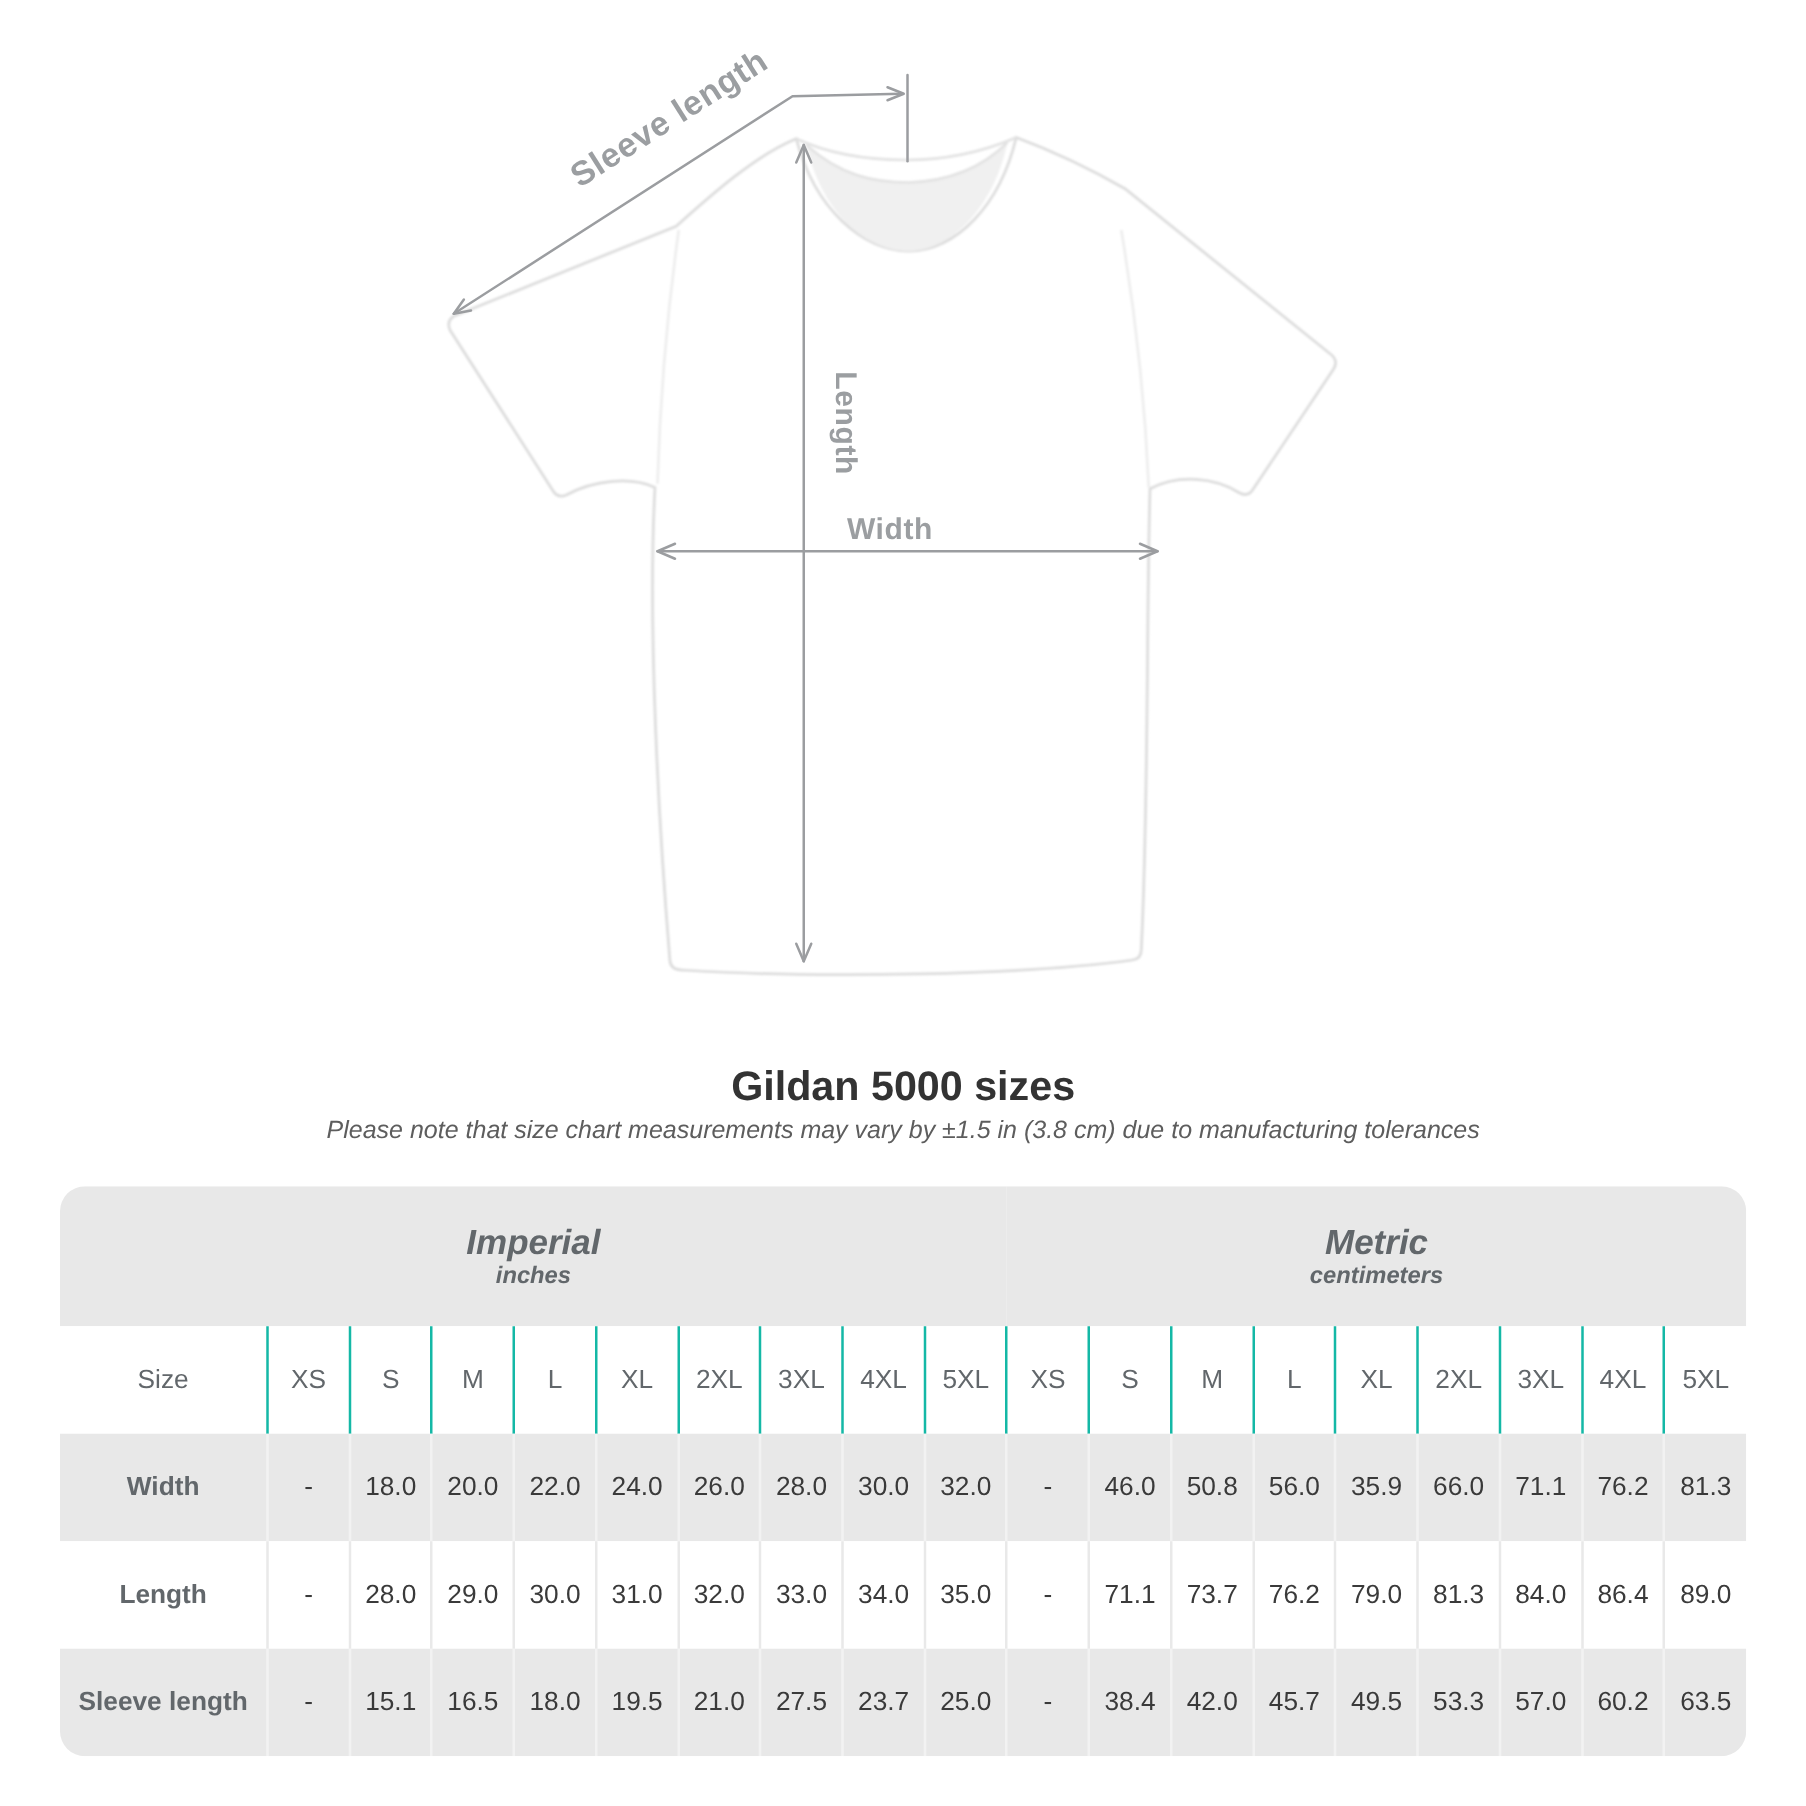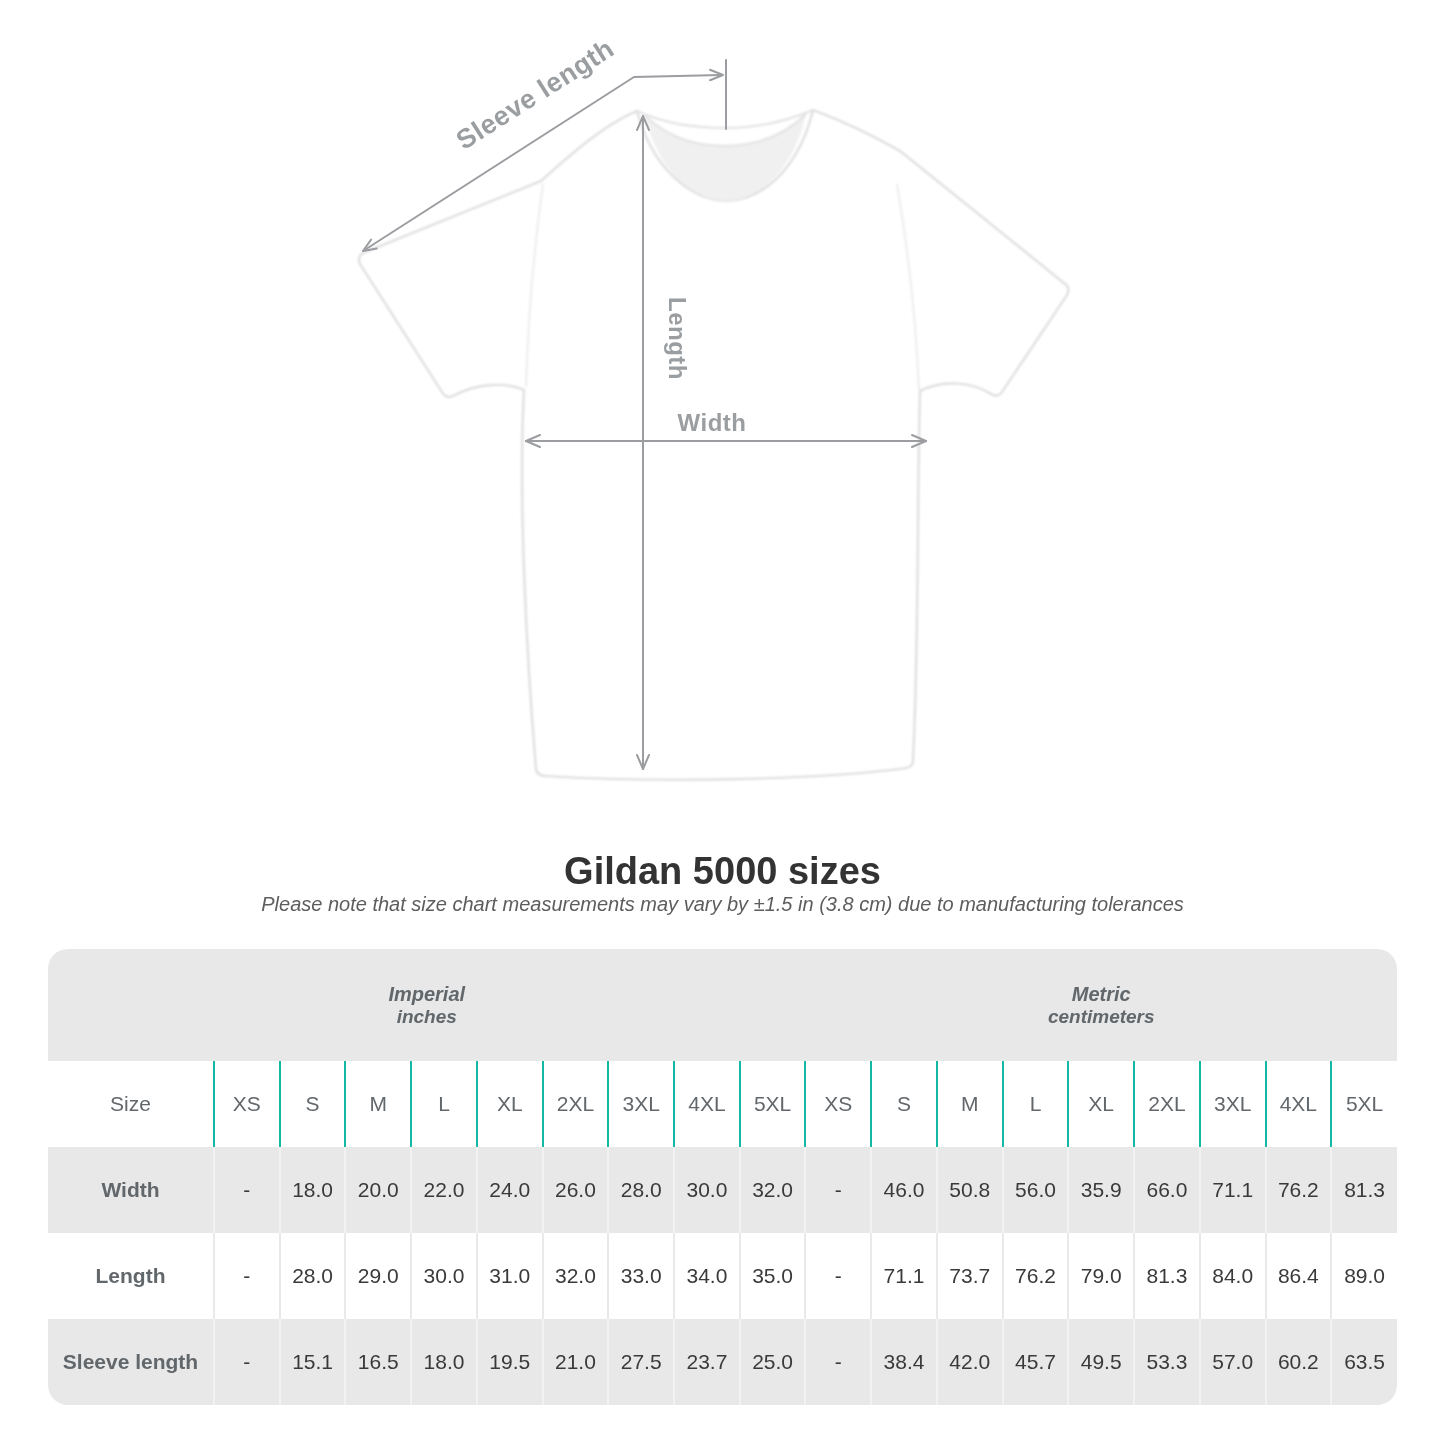--- a/index.html
+++ b/index.html
@@ -9,31 +9,31 @@
   .diagram{position:absolute;left:0;top:0;}
   .diag-line{stroke:#9b9da0;stroke-width:2;fill:none;stroke-linecap:round;stroke-linejoin:round;}
   .diag-label{fill:#9b9ea1;font-weight:700;font-size:24px;letter-spacing:.5px;}
   .diag-label.big{font-size:27px;}
   .shirt-outline{fill:#ffffff;stroke:#dcdcdc;stroke-width:2.2;}
   .shirt-line{fill:none;stroke:#e2e2e2;stroke-width:2;}
   .shirt-crease{fill:none;stroke:#ececec;stroke-width:2;}
   .collar-fill{fill:#f0f0f0;stroke:none;}
   
   .title{position:absolute;left:0;top:850px;width:100%;margin:0;text-align:center;
-         font-size:38px;font-weight:700;color:#333333;}
+         font-size:33px;font-weight:700;color:#333333;}
   .subtitle{position:absolute;left:0;top:893px;width:100%;margin:0;text-align:center;
             font-size:20px;font-style:italic;color:#5d5d5d;}
   
   .table-wrap{position:absolute;left:48px;top:949px;width:1349px;height:456px;
               border-radius:20px;overflow:hidden;}
   table{width:100%;height:100%;border-collapse:collapse;table-layout:fixed;}
   col.size-col{width:166px;}
   th,td{padding:0;text-align:center;vertical-align:middle;}
   tr.units-row{height:112px;background:#e8e8e8;}
-  .unit-label{font-size:20px;font-weight:700;font-style:italic;color:#62676b;}
+  .unit-label{font-size:28px;font-weight:700;font-style:italic;color:#62676b;}
   .unit-sub{font-size:19px;font-style:italic;color:#62676b;margin-top:0;}
   tr.sizes-row{height:86px;background:#ffffff;}
   tr.sizes-row th{font-size:21px;font-weight:400;color:#62676b;}
   tr.sizes-row th + th{border-left:2px solid #14b8a6;}
   tbody tr{height:86px;}
   tbody th{font-size:21px;font-weight:700;color:#62676b;}
   tbody td{font-size:21px;color:#3a3a3a;}
   tr.row-gray{background:#e8e8e8;}
   tr.row-white{background:#ffffff;}
   tr.row-gray td{border-left:2px solid #f2f2f2;}

